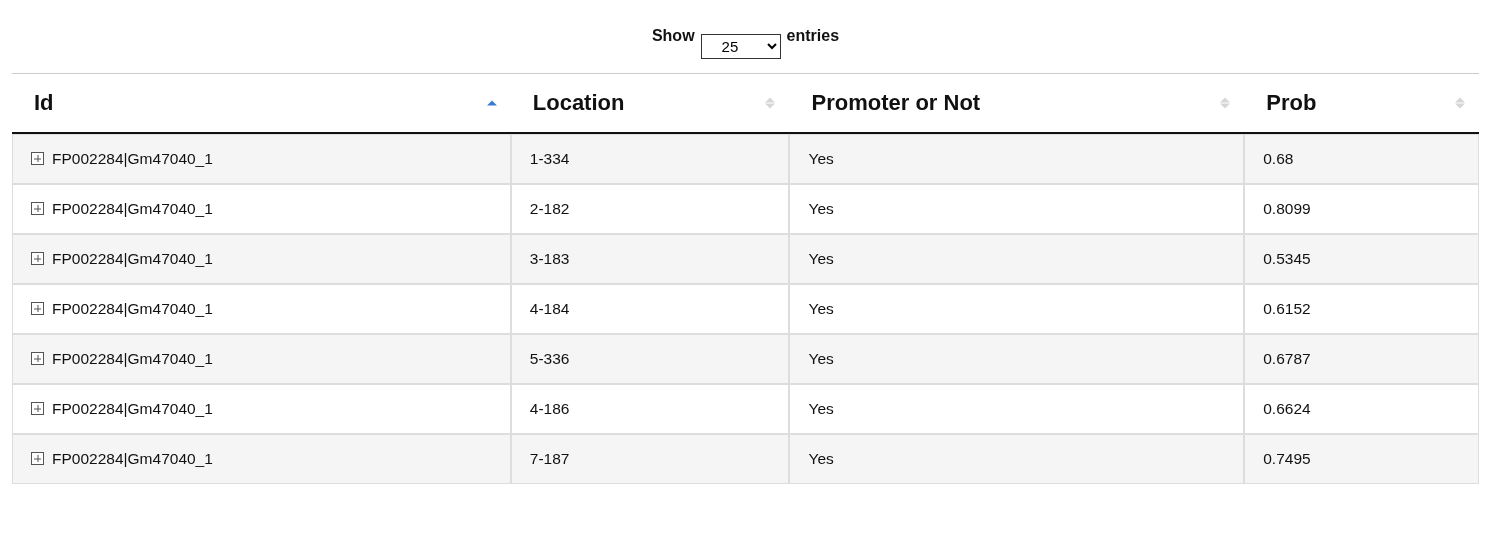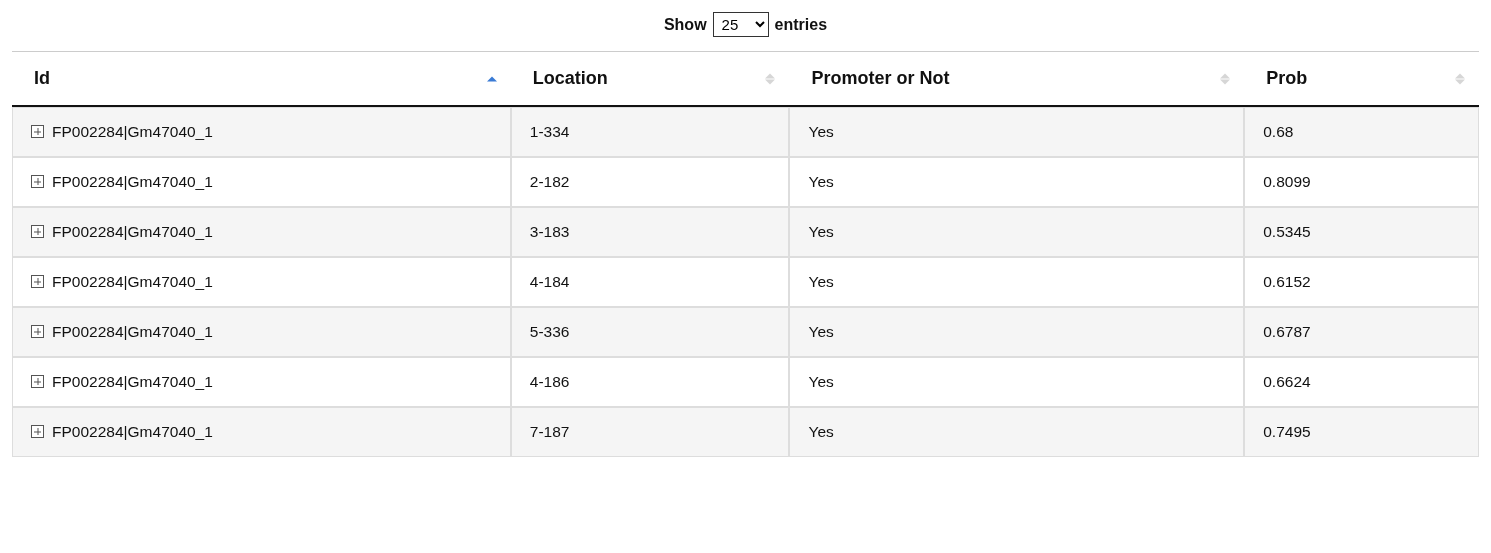--- a/index.html
+++ b/index.html
@@ -20,43 +20,44 @@
     flex-direction: column;
   }
   .show-group, .search-group {
     display: flex;
     align-items: center;
     gap: 6px;
     font-weight: 600;
   }
   .show-group select {
     font-size: 15px;
-    padding: 2px 4px;
+    padding: 2px 16px;
     border: 1px solid #333;
     background: #fff;
     font-family: inherit;
+    margin-top: 22px;
   }
   .search-group label { font-weight: 600; }
   .search-group input {
     width: 260px;
     height: 34px;
     border: 2px solid #555;
     padding: 4px 8px;
     font-size: 15px;
     font-family: inherit;
   }
   table.data {
     width: 100%;
     border-collapse: separate;
     border-spacing: 0;
   }
   table.data thead th {
     text-align: left;
     font-weight: 700;
-    font-size: 18px;
+    font-size: 22px;
     padding: 16px 18px 16px 22px;
     border-top: 1px solid #ccc;
     border-bottom: 2px solid #111;
     position: relative;
     background: #fff;
     cursor: pointer;
   }
   table.data thead th .sort-icons {
     position: absolute;
     right: 14px;

